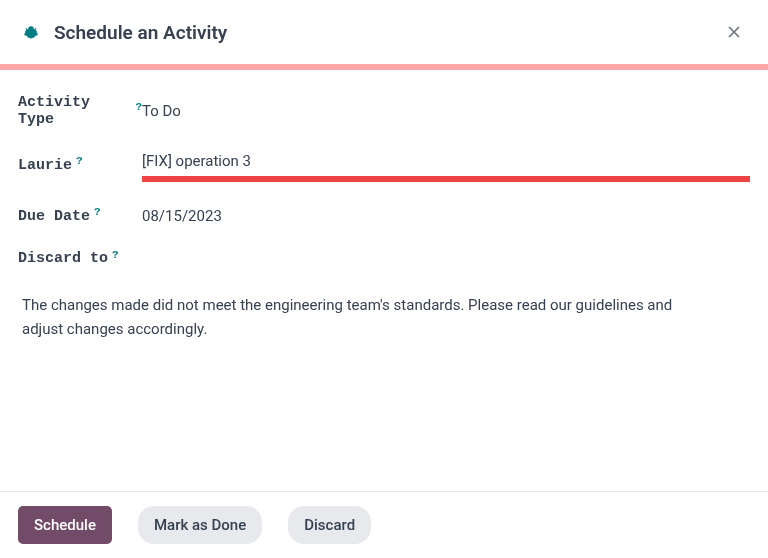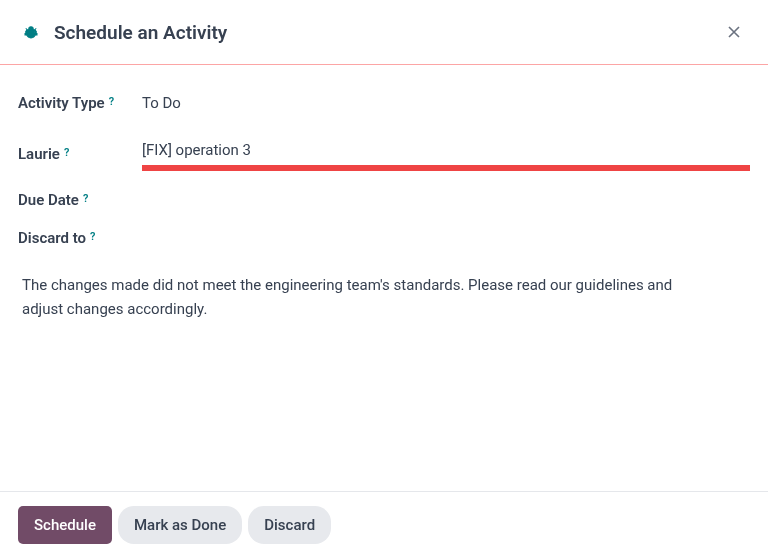--- a/index.html
+++ b/index.html
@@ -10,21 +10,21 @@
     width: 768px;
     height: 558px;
     overflow: hidden;
     display: flex;
     flex-direction: column;
   }
   .header {
     display: flex;
     align-items: center;
     padding: 18px 20px 18px 22px;
-    border-bottom: 1px solid #fca5a5;
+    border-bottom: 6px solid #fca5a5;
   }
   .header-icon {
     color: #017e84;
     margin-right: 14px;
     display: flex;
     align-items: center;
   }
   .header-title {
     font-size: 19px;
     font-weight: 600;
@@ -47,21 +47,22 @@
     display: flex;
     align-items: center;
     margin-bottom: 20px;
   }
   .form-label {
     width: 124px;
     font-size: 15px;
     font-weight: 600;
     color: #374151;
     display: flex;
-    align-items: flex-end;
+    align-items: center;
+    font-family: Liberation Mono, monospace;
   }
   .help-mark {
     color: #017e84;
     font-size: 11px;
     font-weight: 600;
     margin-left: 4px;
     position: relative;
     top: -4px;
     cursor: pointer;
   }
@@ -106,21 +107,21 @@
     padding: 6px 4px;
     font-size: 15px;
     color: #374151;
     line-height: 1.6;
     max-width: 700px;
   }
   .footer {
     border-top: 1px solid #e5e7eb;
     padding: 14px 18px 14px 18px;
     display: flex;
-    gap: 6px;
+    gap: 26px;
   }
   .btn {
     border: none;
     border-radius: 5px;
     padding: 10px 16px;
     font-size: 15px;
     font-weight: 500;
     cursor: pointer;
     font-family: inherit;
   }
@@ -167,20 +168,21 @@
       <span class="help-mark">?</span>
     </div>
     <input class="summary-input" type="text" value="[FIX] operation 3" style="">
   </div>
 
   <div class="form-row">
     <div class="form-label">
       <span>Due Date</span>
       <span class="help-mark">?</span>
     </div>
+    <div class="form-value">08/15/2023</div>
   </div>
 
   <div class="form-row">
     <div class="form-label">
       <span>Discard to</span>
       <span class="help-mark">?</span>
     </div>
   </div>
 
   <div class="description">The changes made did not meet the engineering team's standards. Please read our guidelines and adjust changes accordingly.</div>

